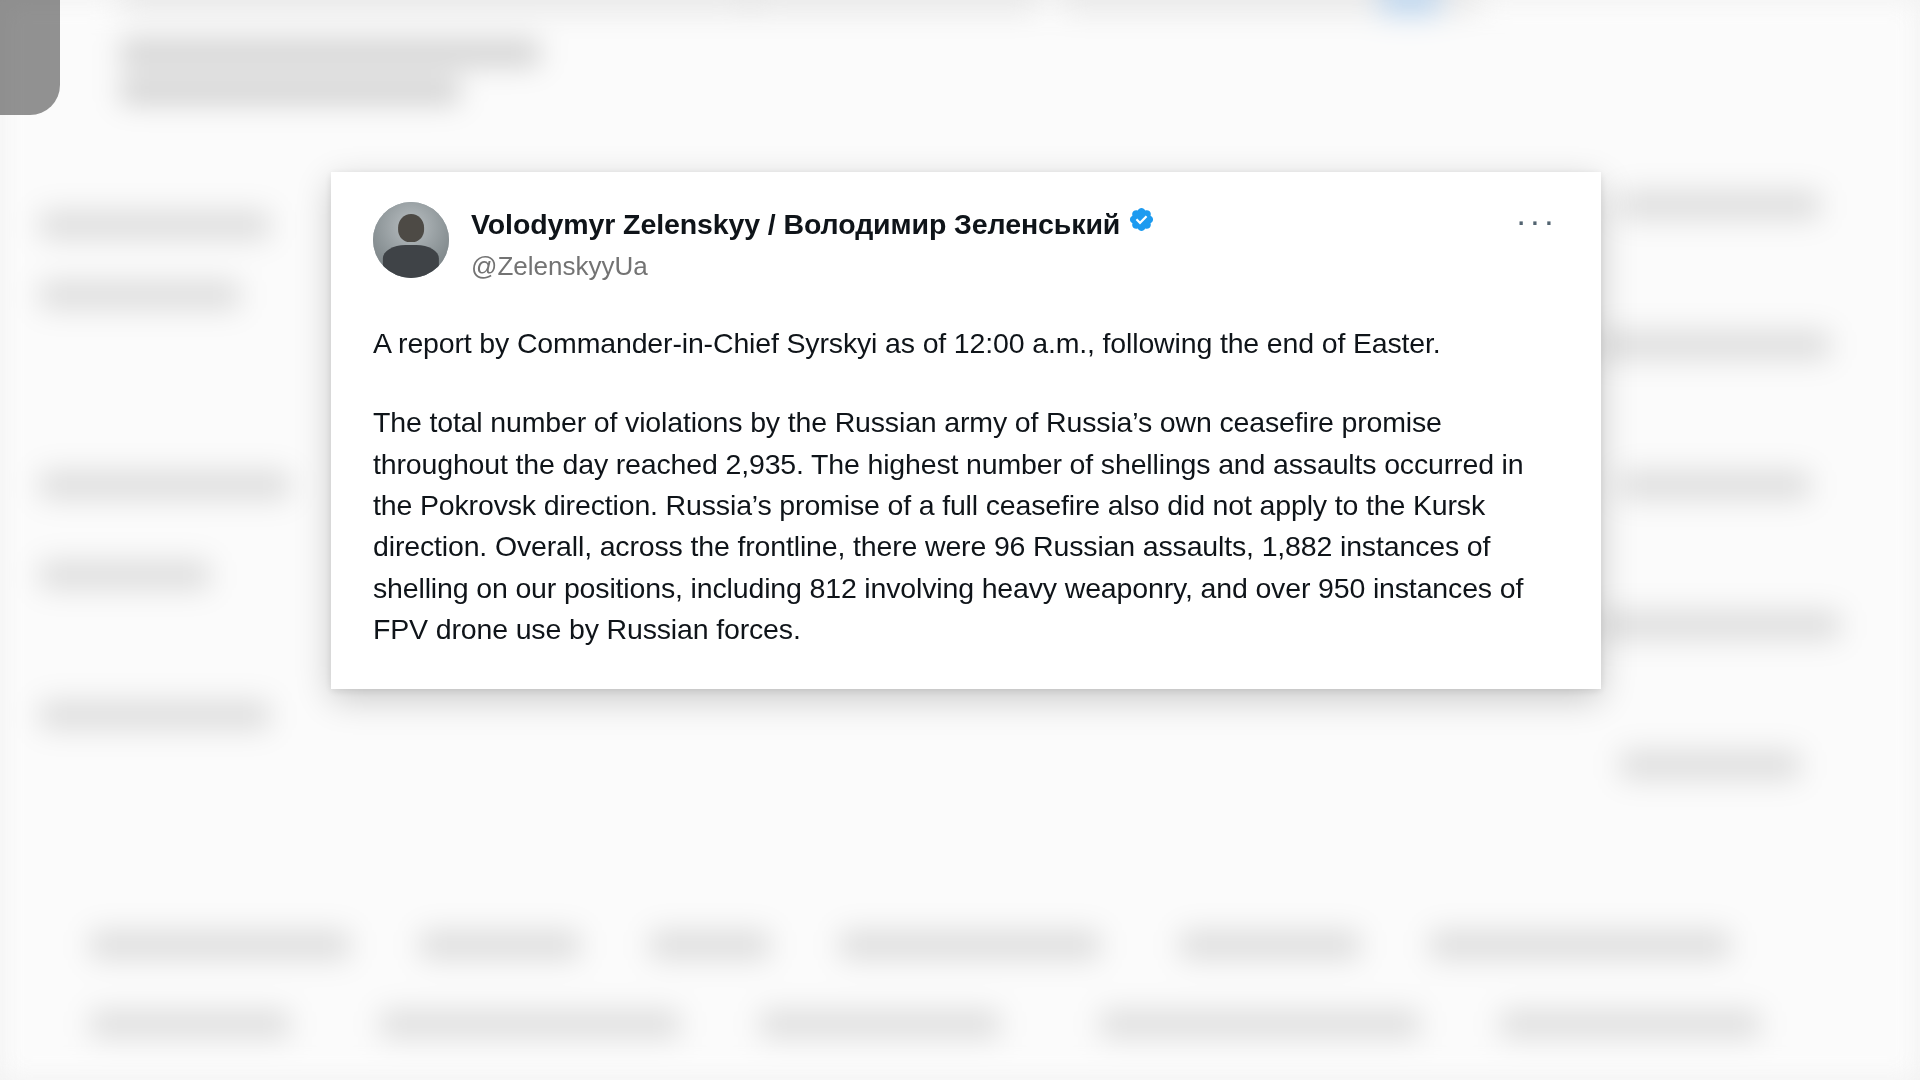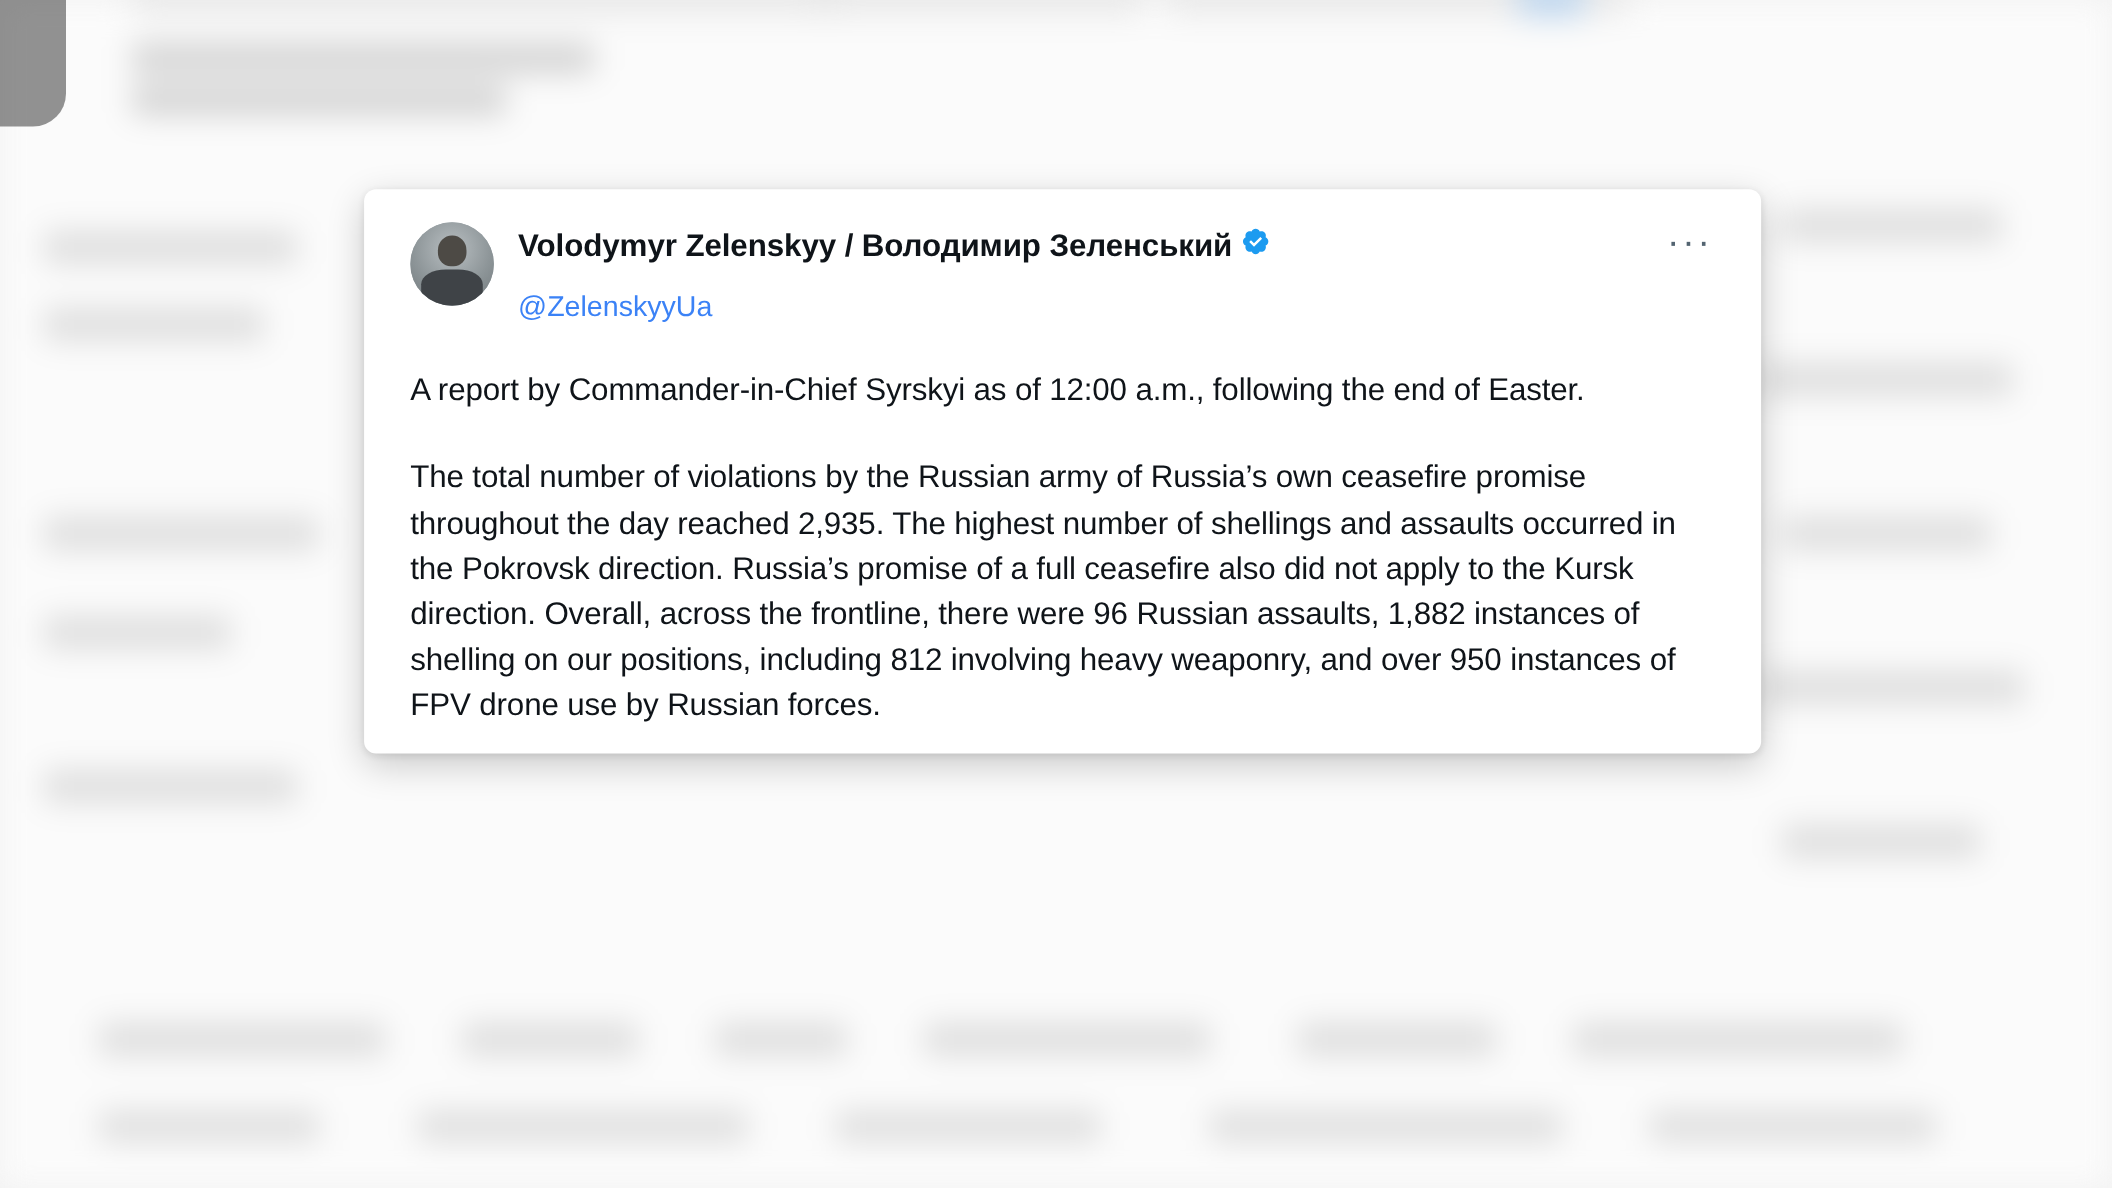--- a/index.html
+++ b/index.html
@@ -49,23 +49,23 @@
     opacity: 0.55;
   }
 
   
   .tweet-card {
     position: absolute;
     left: 331px;
     top: 172px;
     width: 1270px;
     background: #ffffff;
-    border-radius: 11px;
+    border-radius: 0;
     box-shadow: 0 10px 34px rgba(0,0,0,0.20), 0 2px 8px rgba(0,0,0,0.10);
-    padding: 30px 42px 22px 42px;
+    padding: 30px 42px 38px 42px;
     box-sizing: border-box;
   }
 
   .tweet-header {
     display: flex;
     align-items: flex-start;
     position: relative;
   }
 
   .avatar {
@@ -122,22 +122,22 @@
   .verified-badge {
     display: inline-block;
     width: 27px;
     height: 27px;
     margin-left: 8px;
     vertical-align: -4px;
   }
 
   .handle {
     font-size: 26px;
-    color: #3b82f6;
-    margin-top: 23px;
+    color: #737373;
+    margin-top: 11px;
     line-height: 1.15;
   }
 
   .more-dots {
     position: absolute;
     right: 2px;
     top: 10px;
     color: #536471;
     font-size: 34px;
     line-height: 16px;

